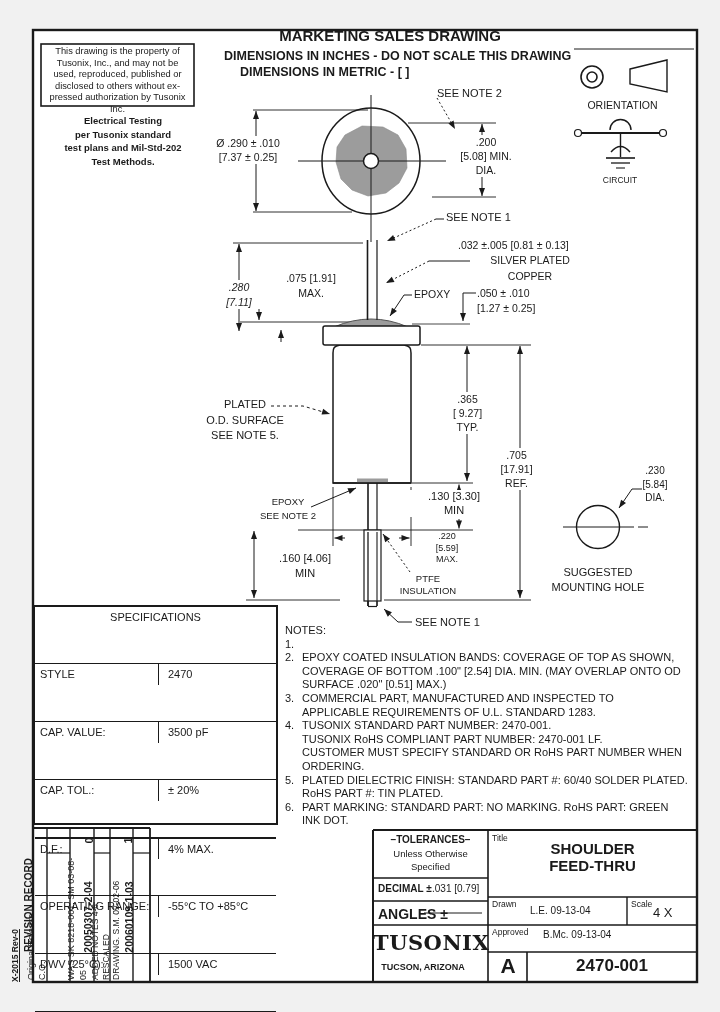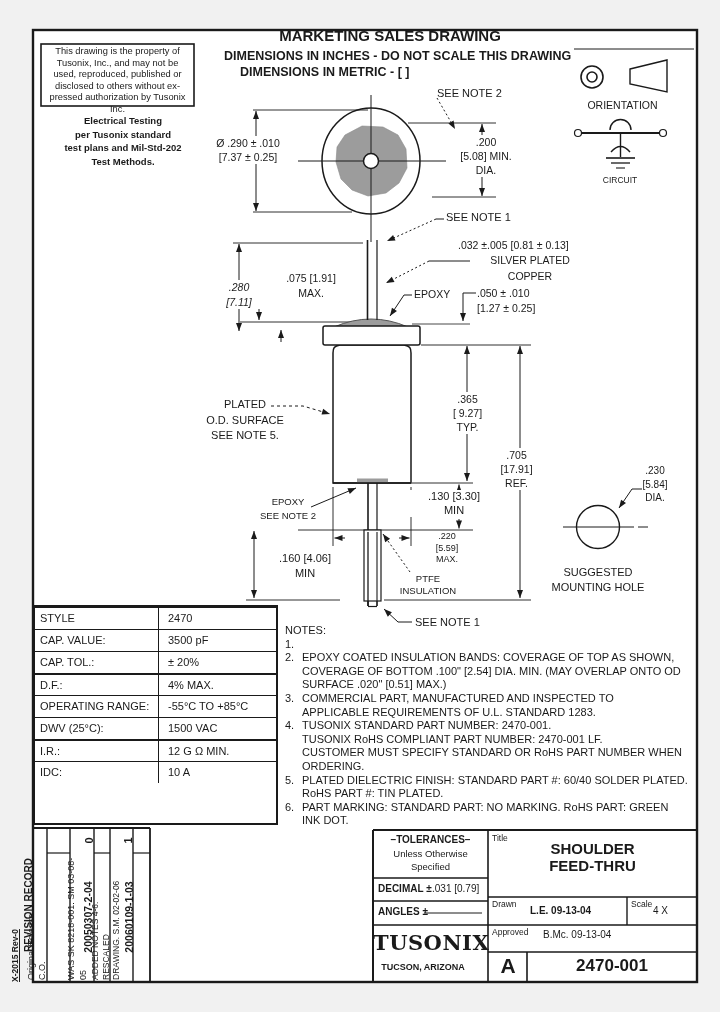--- a/index.html
+++ b/index.html
@@ -8,21 +8,21 @@
   .lbl{position:absolute;white-space:pre-line;color:#1a1a1a;line-height:1.25;}
   .c{text-align:center;}
   .b{font-weight:bold;}
   .bgw{background:#fff;}
   svg{position:absolute;left:0;top:0;}
   .rot{position:absolute;transform:rotate(-90deg);transform-origin:0 100%;white-space:pre-line;}
   
   .specs{position:absolute;left:33px;top:605px;width:245px;height:220px;border:2px solid #1a1a1a;
          box-sizing:border-box;background:#fff;font-size:11px;}
   .specs .hdr{height:20px;line-height:20px;text-align:center;}
-  .specs .row{display:flex;height:22px;border-top:1px solid #1a1a1a;box-sizing:border-box;}
+  .specs .row{display:flex;height:22px;border-top:1px solid #1a1a1a;box-sizing:border-box;margin-top:36px;}
   .specs .row.thick{border-top-width:2px;}
   .specs .k{width:124px;border-right:1px solid #1a1a1a;box-sizing:border-box;padding-left:5px;line-height:20px;overflow:hidden;}
   .specs .v{padding-left:9px;line-height:20px;}
   
   .notes{position:absolute;left:285px;top:624px;width:414px;font-size:11px;line-height:13.6px;}
   .notes .item{display:flex;}
   .notes .n{width:17px;flex:none;}
   .notes .t{white-space:pre-line;}
 </style>
 </head>
@@ -213,20 +213,21 @@
 INSULATION</div>
 <div class="lbl" style="left:415px;top:616px;font-size:11px;">SEE NOTE 1</div>
 
 <div class="lbl c" style="left:633px;top:464px;width:44px;font-size:10px;line-height:13.5px;">.230
 [5.84]
 DIA.</div>
 <div class="lbl c" style="left:544px;top:565px;width:108px;font-size:11px;line-height:14.5px;">SUGGESTED
 MOUNTING HOLE</div>
 
 <div class="specs">
+  <div class="hdr">SPECIFICATIONS</div>
   <div class="row">
       <div class="k">STYLE</div>
       <div class="v">2470</div>
     </div>
   <div class="row">
       <div class="k">CAP. VALUE:</div>
       <div class="v">3500 pF</div>
     </div>
   <div class="row">
       <div class="k">CAP. TOL.:</div>
@@ -287,30 +288,30 @@
       <div class="t">PART MARKING:  STANDARD PART: NO MARKING. RoHS  PART: GREEN
 INK DOT.</div>
     </div>
 </div>
 
 <div class="lbl c b" style="left:375px;top:834px;width:111px;font-size:10px;">–TOLERANCES–</div>
 <div class="lbl c" style="left:375px;top:848px;width:111px;font-size:9.5px;line-height:12.5px;">Unless Otherwise
 Specified</div>
 <div class="lbl b" style="left:378px;top:883px;font-size:10px;">DECIMAL ±</div>
 <div class="lbl" style="left:432px;top:883px;font-size:10px;">.031 [0.79]</div>
-<div class="lbl b" style="left:378px;top:906px;font-size:10px;">ANGLES ±</div>
+<div class="lbl b" style="left:378px;top:906px;font-size:14px;">ANGLES ±</div>
 <div class="lbl c" style="left:373px;top:930px;width:115px;font-size:21px;font-weight:bold;font-family:'DejaVu Serif',serif;letter-spacing:0.5px;">TUSONIX</div>
 <div class="lbl c b" style="left:373px;top:962px;width:100px;font-size:9px;">TUCSON, ARIZONA</div>
 <div class="lbl" style="left:492px;top:833px;font-size:8.5px;">Title</div>
 <div class="lbl c b" style="left:488px;top:841px;width:209px;font-size:15px;line-height:16.5px;">SHOULDER
 FEED-THRU</div>
 <div class="lbl" style="left:492px;top:899px;font-size:8.5px;">Drawn</div>
-<div class="lbl" style="left:530px;top:905px;font-size:10px;font-weight:bold;">L.E. 09-13-04</div>
+<div class="lbl" style="left:530px;top:905px;font-size:10px;">L.E. 09-13-04</div>
 <div class="lbl" style="left:631px;top:899px;font-size:8.5px;">Scale</div>
-<div class="lbl" style="left:653px;top:905px;font-size:10px;">4 X</div>
+<div class="lbl" style="left:653px;top:905px;font-size:13px;">4 X</div>
 <div class="lbl" style="left:492px;top:927px;font-size:8.5px;">Approved</div>
 <div class="lbl" style="left:543px;top:929px;font-size:10px;">B.Mc. 09-13-04</div>
 <div class="lbl c b" style="left:489px;top:950px;width:38px;font-size:21px;line-height:32px;">A</div>
 <div class="lbl c b" style="left:527px;top:950px;width:170px;font-size:17px;line-height:32px;">2470-001</div>
 
 <div class="rot c b" style="left:35px;top:967px;width:150px;height:13px;font-size:10px;line-height:13px;">REVISION RECORD</div>
 <div class="rot" style="left:48px;top:958px;width:126px;height:22px;font-size:9px;line-height:11px;">Original Release
 C.O.</div>
 <div class="rot" style="left:77px;top:968px;width:124px;height:12px;font-size:9px;line-height:12px;">WAS SK 8218-001. SM 03-08-05</div>
 <div class="rot c b" style="left:95px;top:965px;width:122px;height:13px;font-size:10.5px;line-height:13px;">20050307-2-04</div>

